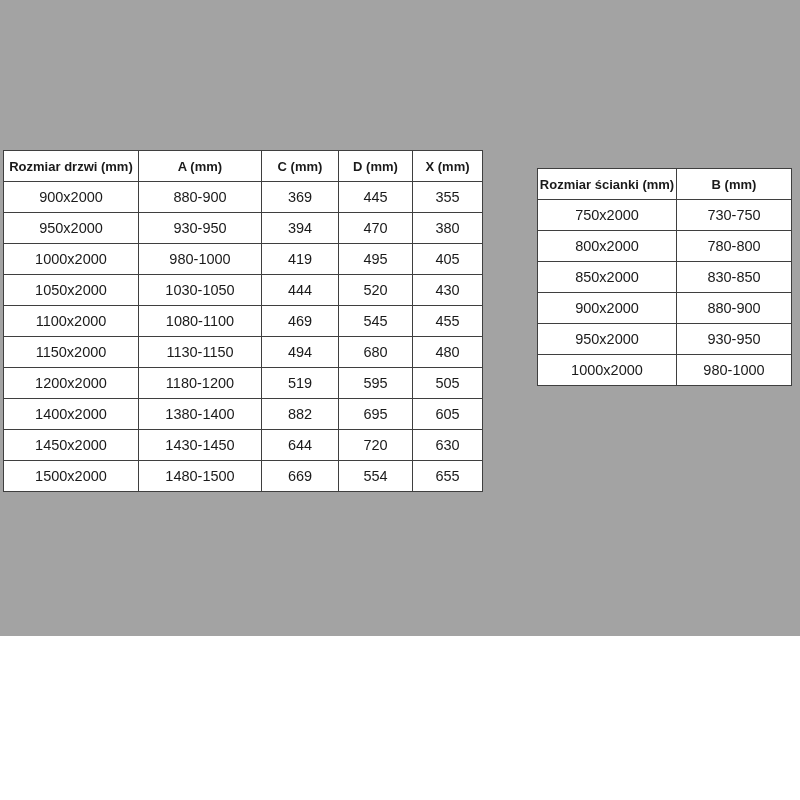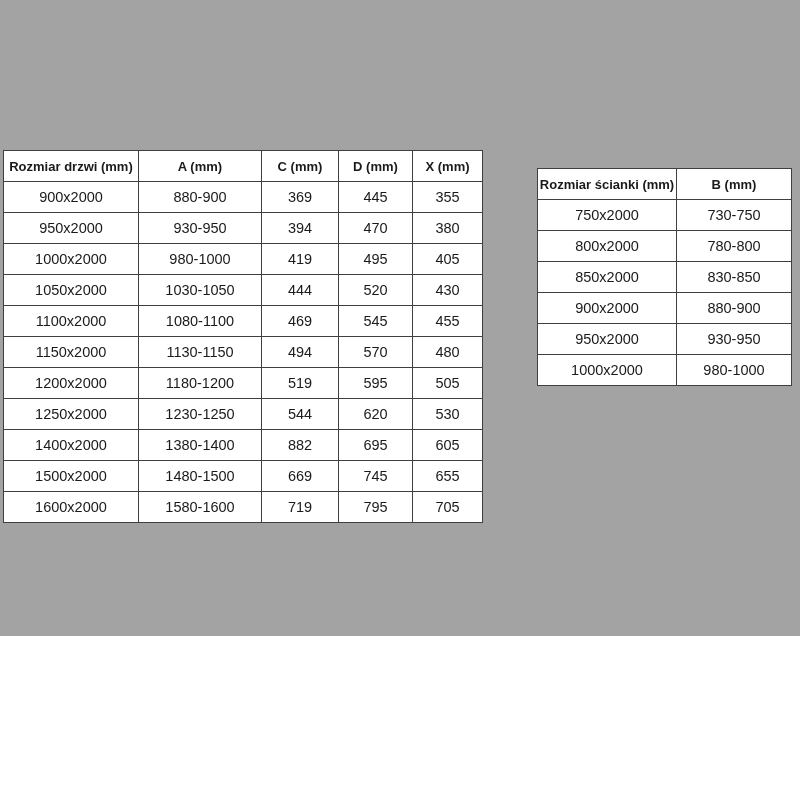--- a/index.html
+++ b/index.html
@@ -97,57 +97,50 @@
           <td>1100x2000</td>
           <td>1080-1100</td>
           <td>469</td>
           <td>545</td>
           <td>455</td>
         </tr>
         <tr>
           <td>1150x2000</td>
           <td>1130-1150</td>
           <td>494</td>
-          <td>570</td>
+          <td>680</td>
           <td>480</td>
         </tr>
         <tr>
           <td>1200x2000</td>
           <td>1180-1200</td>
           <td>519</td>
           <td>595</td>
           <td>505</td>
         </tr>
         <tr>
-          <td>1250x2000</td>
-          <td>1230-1250</td>
-          <td>544</td>
-          <td>620</td>
-          <td>530</td>
-        </tr>
-        <tr>
           <td>1400x2000</td>
           <td>1380-1400</td>
           <td>882</td>
           <td>695</td>
           <td>605</td>
         </tr>
         <tr>
+          <td>1450x2000</td>
+          <td>1430-1450</td>
+          <td>644</td>
+          <td>720</td>
+          <td>630</td>
+        </tr>
+        <tr>
           <td>1500x2000</td>
           <td>1480-1500</td>
           <td>669</td>
-          <td>745</td>
+          <td>554</td>
           <td>655</td>
-        </tr>
-        <tr>
-          <td>1600x2000</td>
-          <td>1580-1600</td>
-          <td>719</td>
-          <td>795</td>
-          <td>705</td>
         </tr>
       </tbody>
   </table>
 
   <table id="wall-table" class="spec-table">
     <colgroup>
       <col style="width:139px">
       <col style="width:115px">
     </colgroup>
     <thead>

